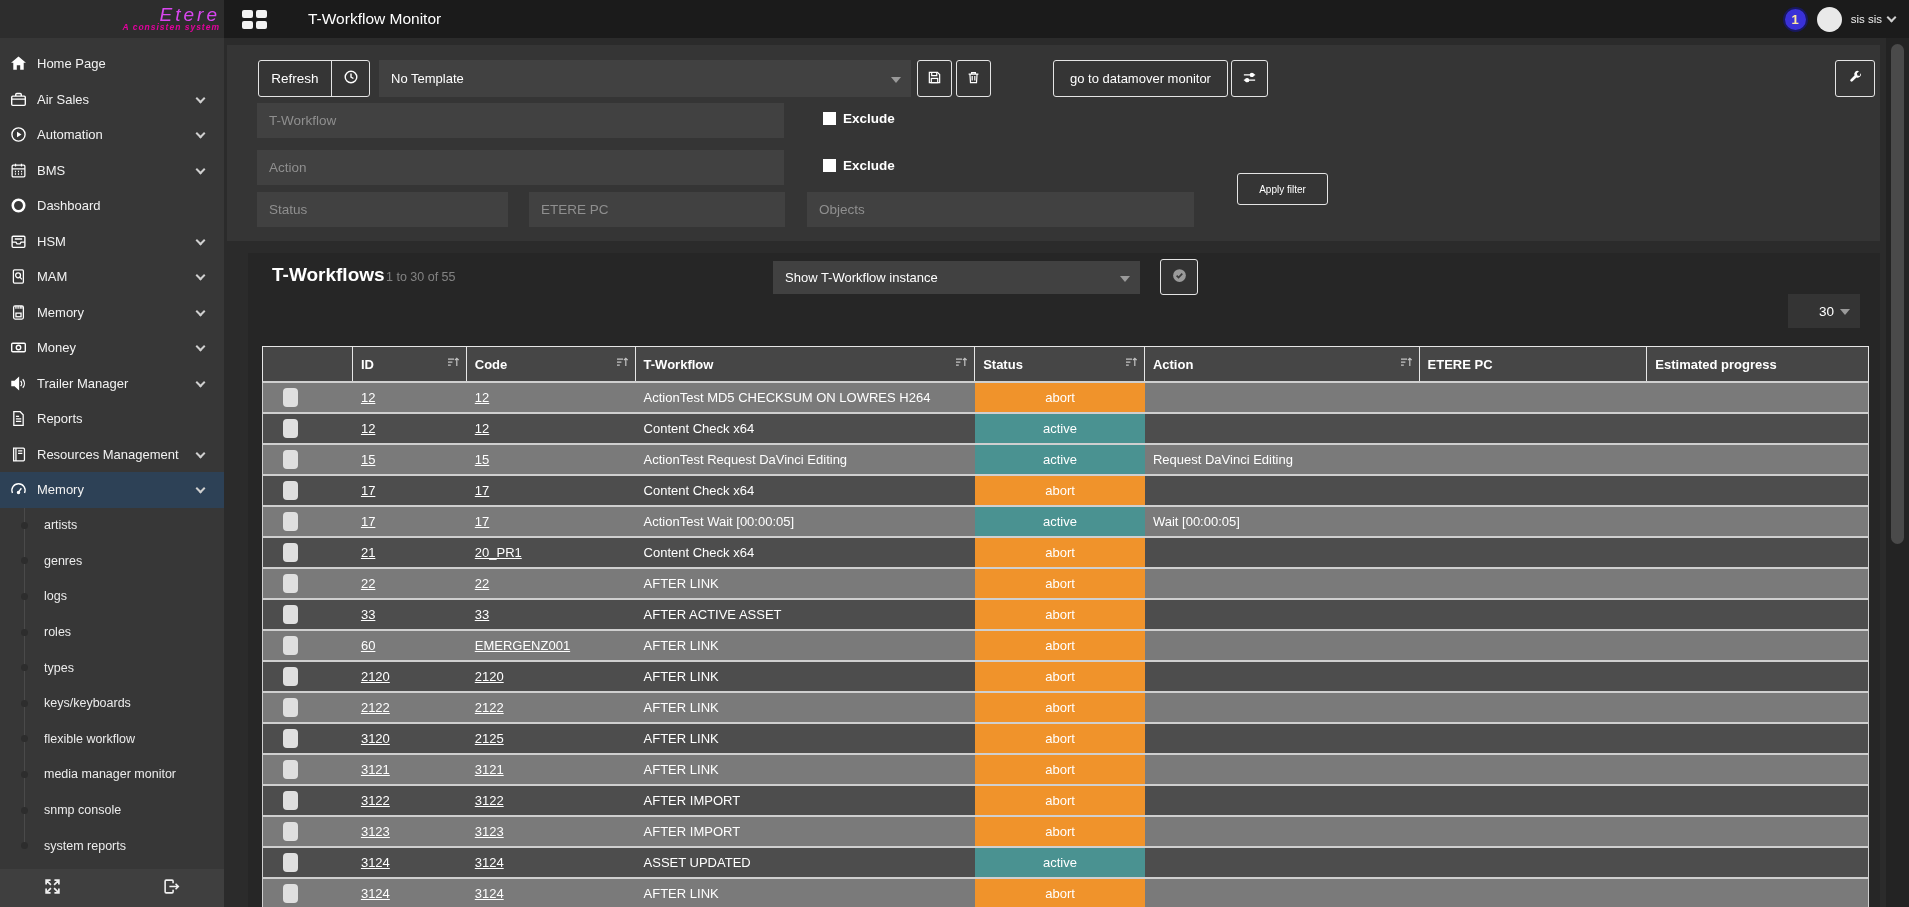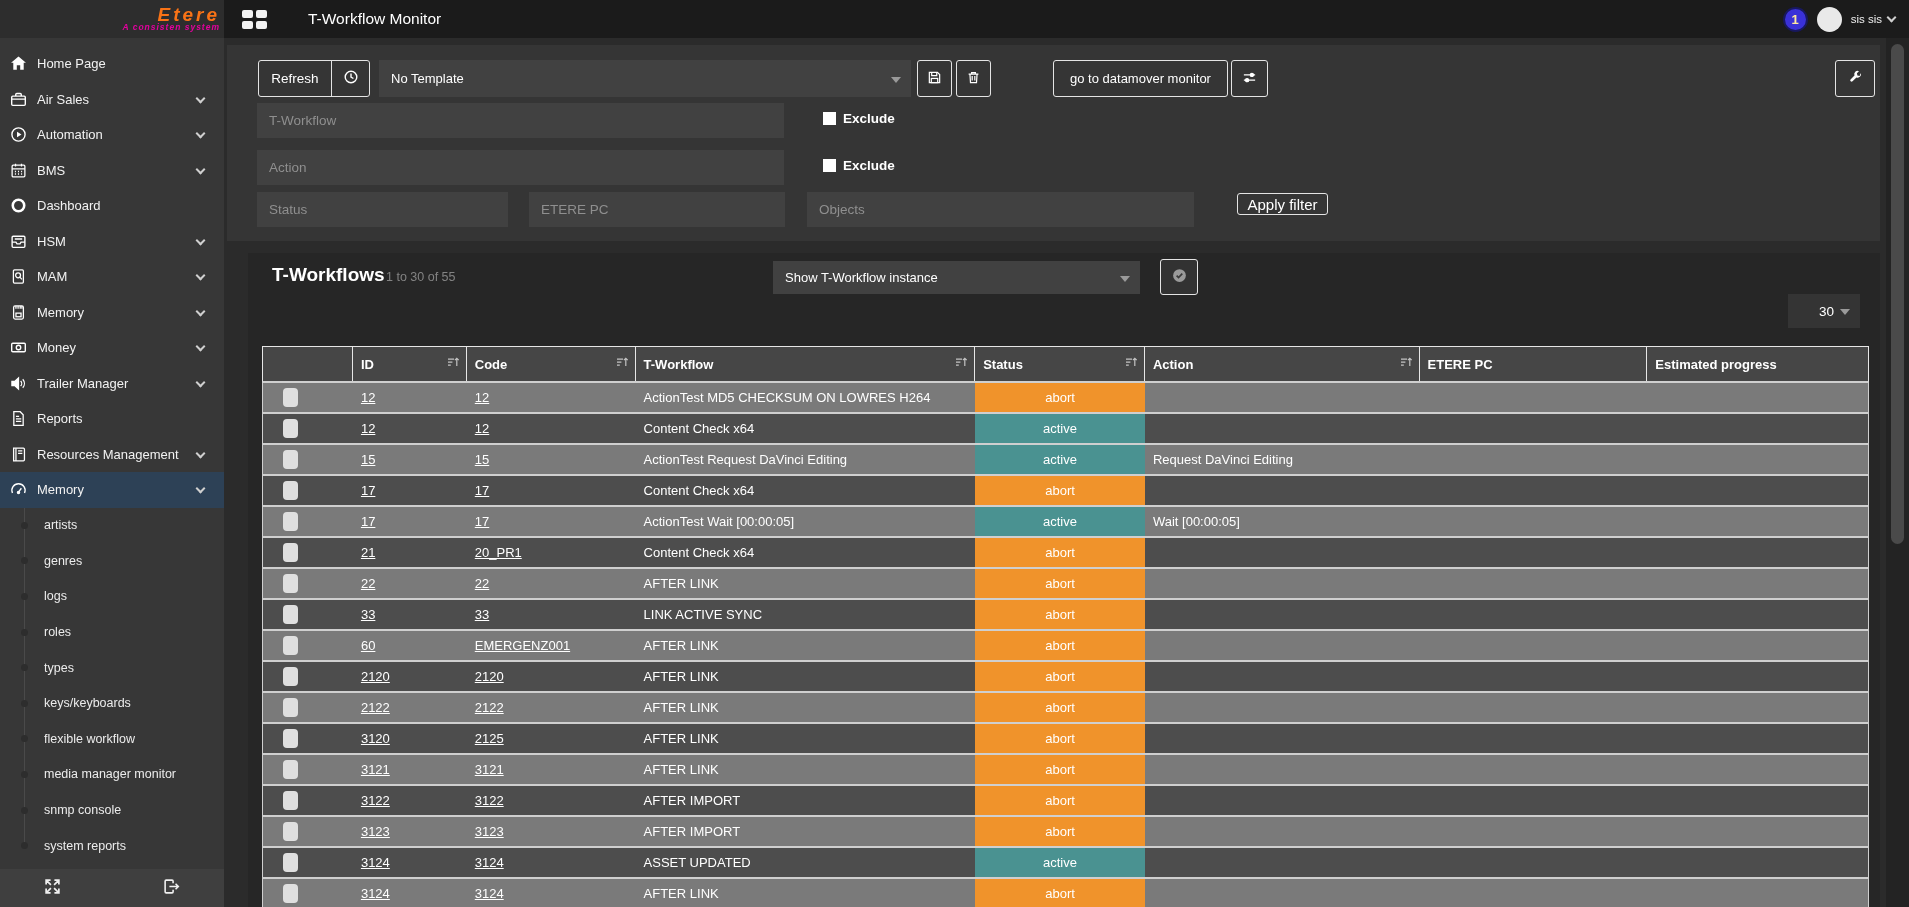--- a/index.html
+++ b/index.html
@@ -4,21 +4,21 @@
 <style>
   html,body{margin:0;padding:0;background:#2b2b2b;}
   *{box-sizing:border-box;}
   #root{position:relative;width:1909px;height:907px;overflow:hidden;background:#2b2b2b;
         font-family:"Liberation Sans",sans-serif;color:#fff;}
 
   
   .topbar{position:absolute;left:0;top:0;width:1909px;height:38px;background:#1b1b1b;}
   .logo-box{position:absolute;left:0;top:0;width:224px;height:38px;background:#2d2d2d;
             display:flex;flex-direction:column;align-items:flex-end;justify-content:center;padding-right:4px;}
-  .logo-name{font-size:19px;font-weight:bold;font-style:italic;color:#f97316;letter-spacing:3px;line-height:17px;}
+  .logo-name{font-size:19px;font-weight:normal;font-style:italic;color:#d946ef;letter-spacing:3px;line-height:17px;}
   .logo-tag{font-size:8.5px;font-weight:bold;font-style:italic;color:#e3009e;letter-spacing:1px;line-height:9px;}
   .grid-icon{position:absolute;left:242px;top:10px;width:26px;height:19px;display:grid;
              grid-template-columns:11px 11px;grid-template-rows:8px 8px;gap:3px;}
   .grid-icon span{background:#f2f2f2;border-radius:2px;}
   .top-title{position:absolute;left:308px;top:0;height:38px;line-height:38px;font-size:15.5px;color:#fff;}
   .top-right{position:absolute;right:14px;top:0;height:38px;display:flex;align-items:center;gap:9px;}
   .notif-badge{width:25px;height:25px;border-radius:50%;background:#3a31d8;border:2px solid #18185e;
                color:#ffe9a0;font-size:13px;font-weight:bold;display:flex;align-items:center;justify-content:center;}
   .avatar{width:25px;height:25px;border-radius:50%;background:#e9e9e9;}
   .username{font-size:11.5px;color:#eee;display:flex;align-items:center;gap:6px;}
@@ -352,21 +352,21 @@
 
       <input class="txt-input" style="left: 30px; top: 105px; width: 527px; height: 35px;" placeholder="Action">
       <div class="excl" style="left:596px;top:113px;">
         <span class="wcheck"></span>
         <span class="excl-label">Exclude</span>
       </div>
 
       <input class="txt-input" style="left: 30px; top: 147px; width: 251px; height: 35px;" placeholder="Status">
       <input class="txt-input" style="left: 302px; top: 147px; width: 256px; height: 35px;" placeholder="ETERE PC">
       <input class="txt-input" style="left: 580px; top: 147px; width: 387px; height: 35px;" placeholder="Objects">
-      <button class="btn" style="position:absolute;left:1010px;top:148px;width:91px;height:22px;font-size:15px;">Apply filter</button>
+      <button class="btn" style="position:absolute;left:1010px;top:128px;width:91px;height:32px;font-size:10px;">Apply filter</button>
     </div>
 
     <div class="wf-panel">
       <div class="wf-title">T-Workflows</div>
       <div class="wf-range">1 to 30 of 55</div>
 
       <div class="select inst-select">
         <span>Show T-Workflow instance</span>
         <span class="caret"></span>
       </div>
@@ -542,21 +542,21 @@
             <div class="tr row even">
               <div class="td ck c0">
                 <span class="rowcheck"></span>
               </div>
               <div class="td c1">
                 <a>33</a>
               </div>
               <div class="td c2">
                 <a>33</a>
               </div>
-              <div class="td c3">LINK ACTIVE SYNC</div>
+              <div class="td c3">AFTER ACTIVE ASSET</div>
               <div class="td status c4" style="background:#f0932b">abort</div>
               <div class="td c5"></div>
               <div class="td c6"></div>
               <div class="td c7"></div>
             </div>
             <div class="tr row odd">
               <div class="td ck c0">
                 <span class="rowcheck"></span>
               </div>
               <div class="td c1">

